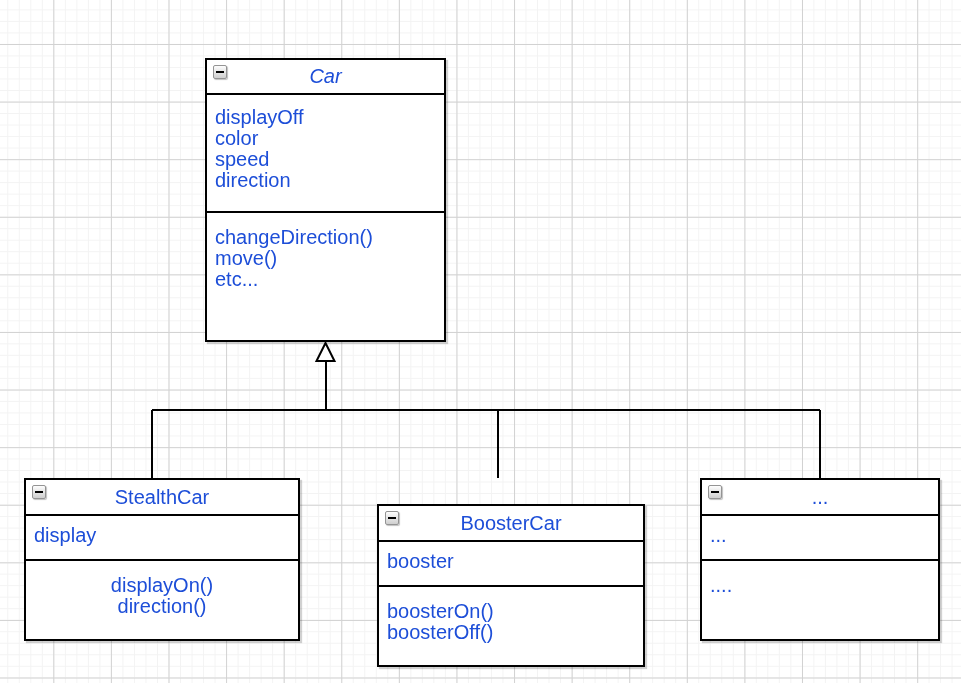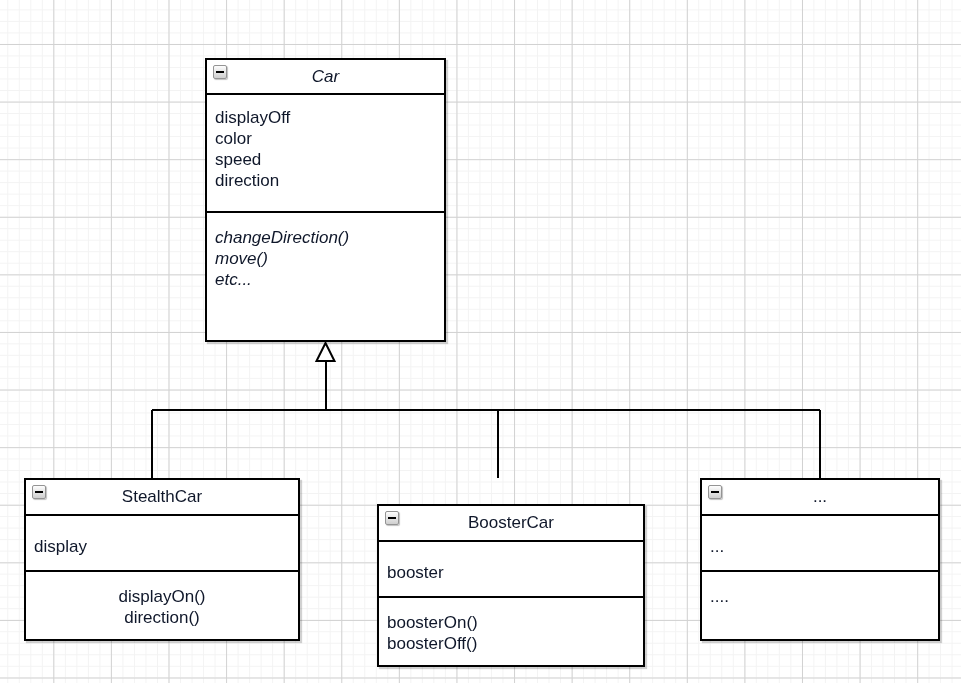--- a/index.html
+++ b/index.html
@@ -30,22 +30,22 @@
     left: 0;
     top: 0;
   }
   
   .uml-class {
     position: absolute;
     box-sizing: border-box;
     border: 2px solid #000000;
     background: #ffffff;
     box-shadow: 2px 2px 1px rgba(0,0,0,0.18);
-    font-size: 17px;
-    color: #0f172a;
+    font-size: 20px;
+    color: #1d4ed8;
   }
   .uml-title {
     position: relative;
     box-sizing: content-box;
     border-bottom: 2px solid #000000;
     display: flex;
     align-items: center;
     justify-content: center;
     text-align: center;
   }
@@ -80,21 +80,21 @@
     line-height: 21px;
     overflow: hidden;
   }
   .uml-section.last {
     border-bottom: none;
   }
   .sec-attrs {
     padding: 12px 8px 0 8px;
   }
   .sec-attrs.compact {
-    padding-top: 20px;
+    padding-top: 9px;
   }
   .sec-methods {
     padding: 14px 8px 0 8px;
   }
 </style>
 </head>
 <body>
 
 <div class="canvas">
 
@@ -109,21 +109,21 @@
         <span class="minus-bar"></span>
       </button>
       <span class="title-text">Car</span>
     </div>
     <div class="uml-section sec-attrs" style="height:104px;">
       <div>displayOff</div>
       <div>color</div>
       <div>speed</div>
       <div>direction</div>
     </div>
-    <div class="uml-section sec-methods last" style="height:113px;font-style:italic;">
+    <div class="uml-section sec-methods last" style="height:113px;">
       <div>changeDirection()</div>
       <div>move()</div>
       <div>etc...</div>
     </div>
   </div>
 
   <div class="uml-class" style="left:24px; top:478px; width:276px; height:163px;">
     <div class="uml-title" style="height:34px;">
       <button class="collapse-btn" type="button">
         <span class="minus-bar"></span>

